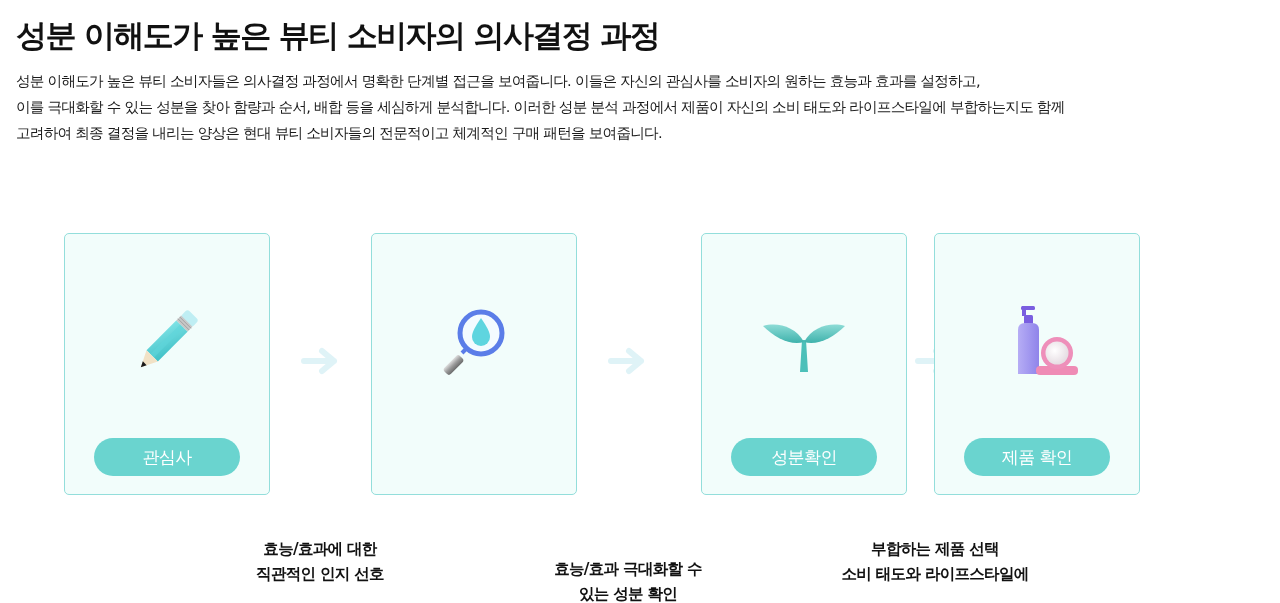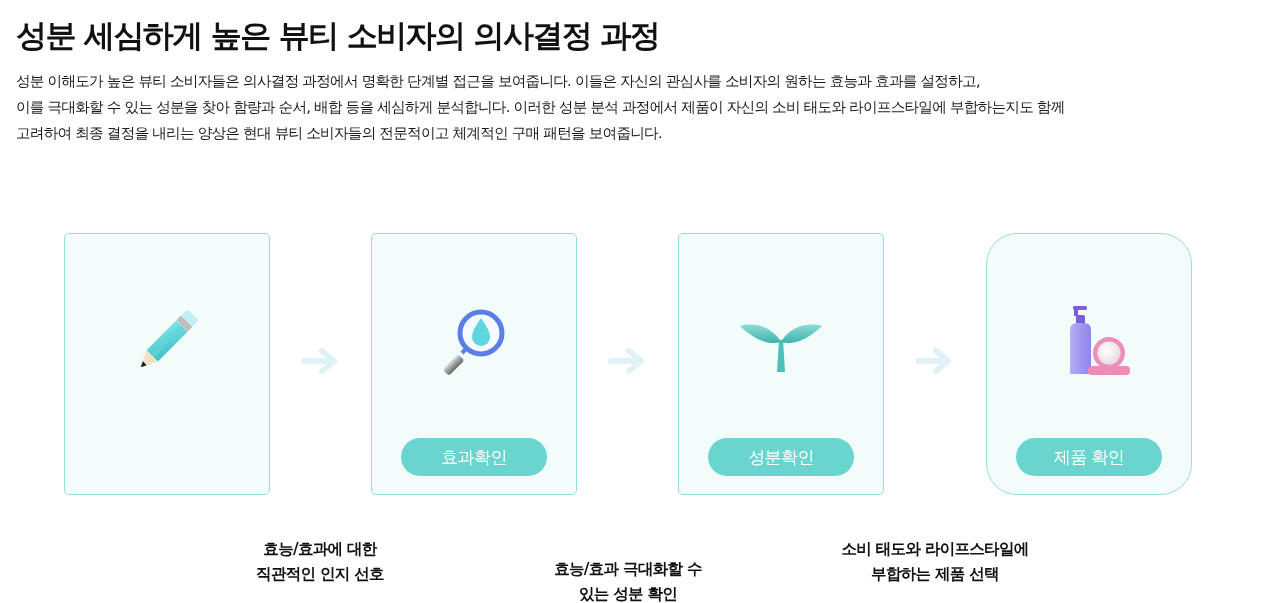--- a/index.html
+++ b/index.html
@@ -37,21 +37,21 @@
     display: flex; align-items: center; justify-content: center;
   }
   .caption {
     position: absolute; top: 537px; width: 240px; text-align: center;
     font-size: 15.5px; line-height: 25px; letter-spacing: -0.7px; color: #111; font-weight: bold;
   }
 </style>
 </head>
 <body>
 
-<h1 class="title">성분 세심하게 높은 뷰티 소비자의 의사결정 과정</h1>
+<h1 class="title">성분 이해도가 높은 뷰티 소비자의 의사결정 과정</h1>
 
 <div class="desc">
   <p>성분 이해도가 높은 뷰티 소비자들은 의사결정 과정에서 명확한 단계별 접근을 보여줍니다. 이들은 자신의 관심사를 소비자의 원하는 효능과 효과를 설정하고,</p>
   <p>이를 극대화할 수 있는 성분을 찾아 함량과 순서, 배합 등을 세심하게 분석합니다. 이러한 성분 분석 과정에서 제품이 자신의 소비 태도와 라이프스타일에 부합하는지도 함께</p>
   <p>고려하여 최종 결정을 내리는 양상은 현대 뷰티 소비자들의 전문적이고 체계적인 구매 패턴을 보여줍니다.</p>
 </div>
 
 <div class="card" style="left:64px;">
   <div class="icon-wrap">
     <svg width="90" height="90" viewBox="0 0 90 90">
@@ -66,20 +66,21 @@
         <rect x="37" y="17" width="16" height="7" fill="#c8c8c8"></rect>
         <line x1="37" y1="19" x2="53" y2="19" stroke="#9a9a9a" stroke-width="0.8"></line>
         <line x1="37" y1="21.5" x2="53" y2="21.5" stroke="#9a9a9a" stroke-width="0.8"></line>
         <rect x="37" y="24" width="16" height="42" fill="url(#pb)"></rect>
         <rect x="42.5" y="24" width="5" height="42" fill="#5fd6da" opacity="0.6"></rect>
         <polygon points="37,66 53,66 45,82" fill="#f1e2c6"></polygon>
         <polygon points="42.3,76.5 47.7,76.5 45,82" fill="#1a1a1a"></polygon>
       </g>
     </svg>
   </div>
+  <div class="pill">관심사</div>
 </div>
 
 <div class="arrow" style="left:300px;">
   <svg width="40" height="30" viewBox="0 0 40 30">
       <path d="M4 15 H34 M22 5 L34 15 L22 25" stroke="#dff3f7" stroke-width="6" fill="none" stroke-linecap="round" stroke-linejoin="round"></path>
     </svg>
 </div>
 
 <div class="card" style="left:371px;">
   <div class="icon-wrap">
@@ -90,30 +91,29 @@
           <stop offset="0.5" stop-color="#9a9a9a"></stop>
           <stop offset="1" stop-color="#6a6a6a"></stop>
         </linearGradient>
       </defs>
       <rect x="20" y="58" width="9" height="22" rx="3" transform="rotate(45 24.5 69)" fill="url(#hd)"></rect>
       <line x1="33" y1="57" x2="38" y2="52" stroke="#5b7de8" stroke-width="4"></line>
       <circle cx="52" cy="37" r="21" fill="#f4fbff" stroke="#5b7de8" stroke-width="5"></circle>
       <path d="M52 22 C46 31 43 36 43 41 A9 9 0 0 0 61 41 C61 36 58 31 52 22 Z" fill="#5fd5df"></path>
     </svg>
   </div>
-  <div class="pill">효과확인</div>
 </div>
 
 <div class="arrow" style="left:607px;">
   <svg width="40" height="30" viewBox="0 0 40 30">
       <path d="M4 15 H34 M22 5 L34 15 L22 25" stroke="#dff3f7" stroke-width="6" fill="none" stroke-linecap="round" stroke-linejoin="round"></path>
     </svg>
 </div>
 
-<div class="card" style="left:678px;">
+<div class="card" style="left:701px;">
   <div class="icon-wrap">
     <svg width="90" height="90" viewBox="0 0 90 90">
       <defs>
         <linearGradient id="lf" x1="0" y1="0" x2="0" y2="1">
           <stop offset="0" stop-color="#8ddcd6"></stop>
           <stop offset="1" stop-color="#3fb2ac"></stop>
         </linearGradient>
       </defs>
       <path d="M43 44 L41 76 L49 76 L47 44 Z" fill="#4cc0b9"></path>
       <path d="M45 46 C36 30 18 26 4 30 C16 42 32 50 45 46 Z" fill="url(#lf)"></path>
@@ -122,21 +122,21 @@
   </div>
   <div class="pill">성분확인</div>
 </div>
 
 <div class="arrow" style="left:914px;">
   <svg width="40" height="30" viewBox="0 0 40 30">
       <path d="M4 15 H34 M22 5 L34 15 L22 25" stroke="#dff3f7" stroke-width="6" fill="none" stroke-linecap="round" stroke-linejoin="round"></path>
     </svg>
 </div>
 
-<div class="card" style="left:986px;border-radius:31px;">
+<div class="card" style="left:934px;">
   <div class="icon-wrap">
     <svg width="90" height="90" viewBox="0 0 90 90">
       <defs>
         <linearGradient id="bt" x1="0" y1="0" x2="1" y2="0">
           <stop offset="0" stop-color="#b6adf5"></stop>
           <stop offset="1" stop-color="#8f84ea"></stop>
         </linearGradient>
         <radialGradient id="mr" cx="0.4" cy="0.4" r="0.6">
           <stop offset="0" stop-color="#ffffff"></stop>
           <stop offset="1" stop-color="#e6dde3"></stop>
@@ -156,15 +156,15 @@
 
 <div class="caption" style="left:200px;">
   <div>효능/효과에 대한</div>
   <div>직관적인 인지 선호</div>
 </div>
 <div class="caption" style="left:508px;margin-top:20px;">
   <div>효능/효과 극대화할 수</div>
   <div>있는 성분 확인</div>
 </div>
 <div class="caption" style="left:815px;">
+  <div>부합하는 제품 선택</div>
   <div>소비 태도와 라이프스타일에</div>
-  <div>부합하는 제품 선택</div>
 </div>
 
 </body></html>

